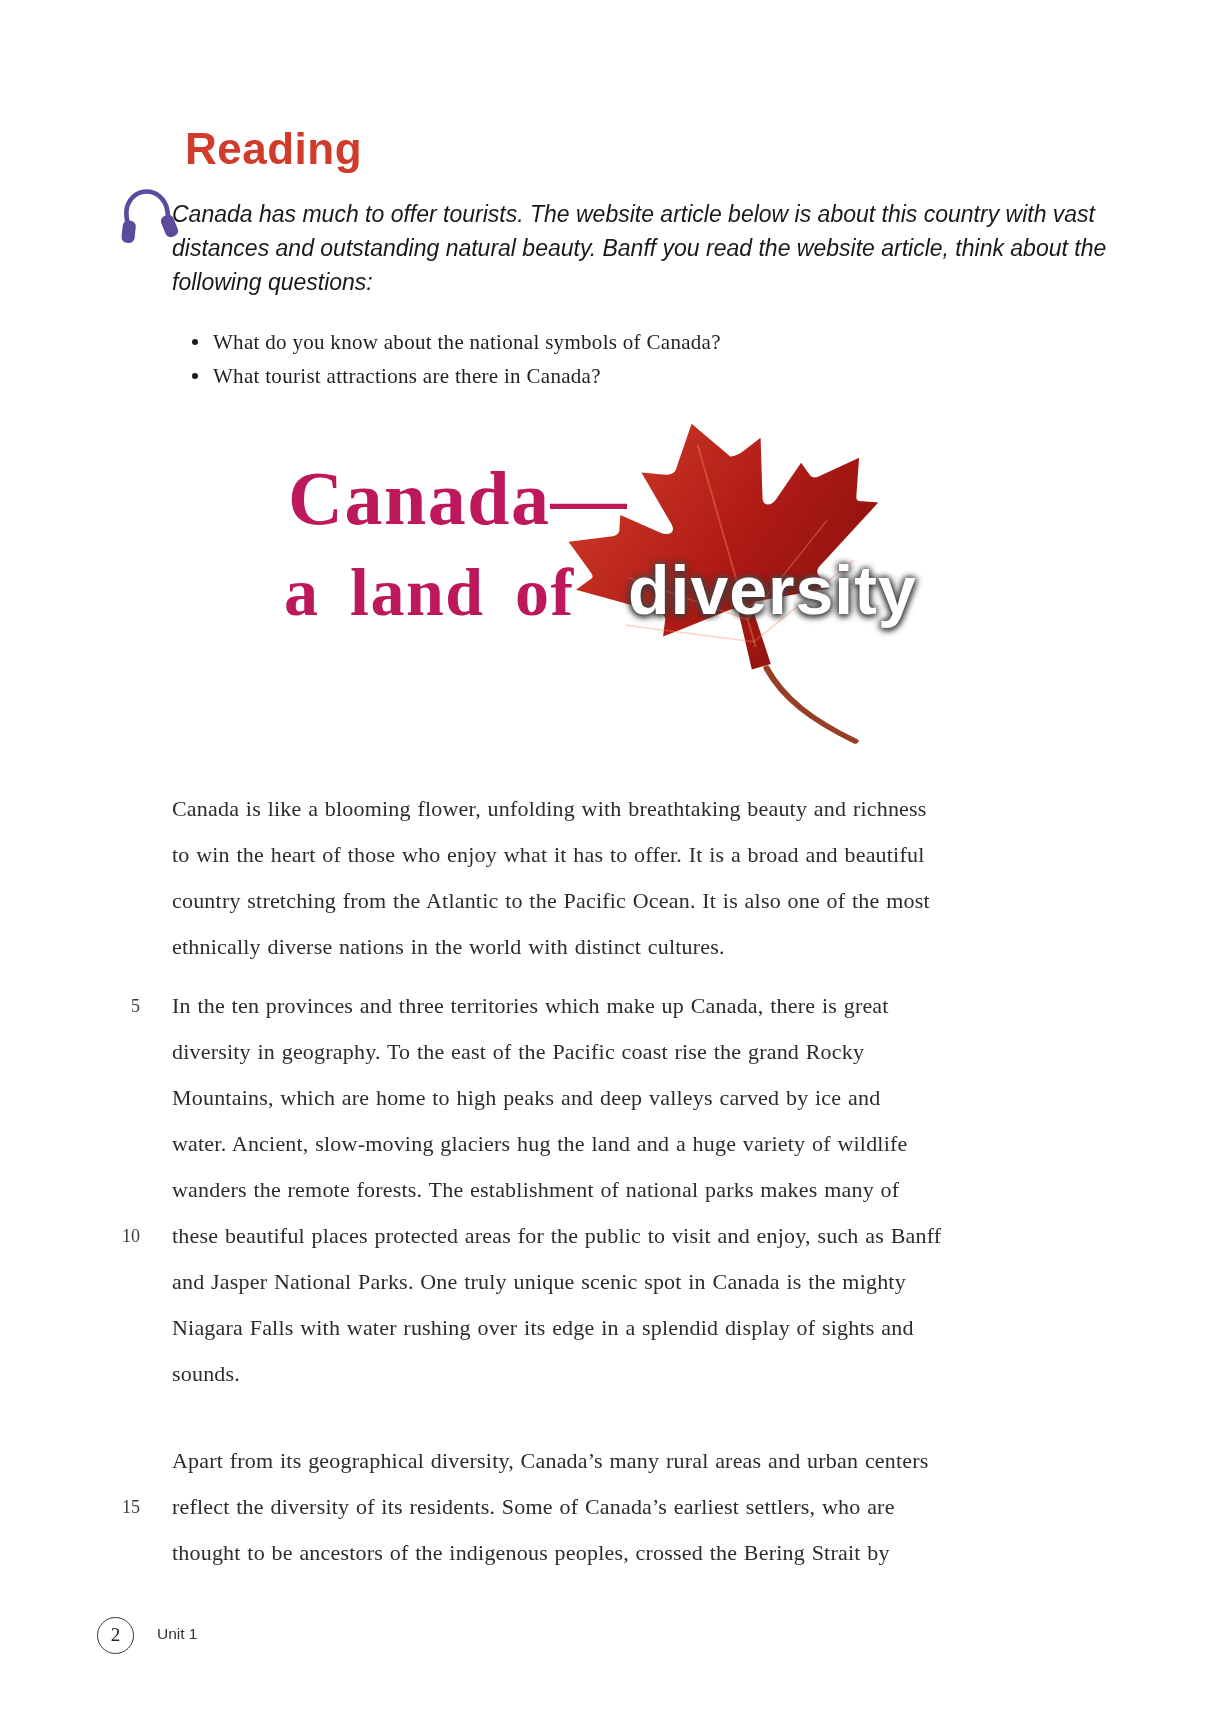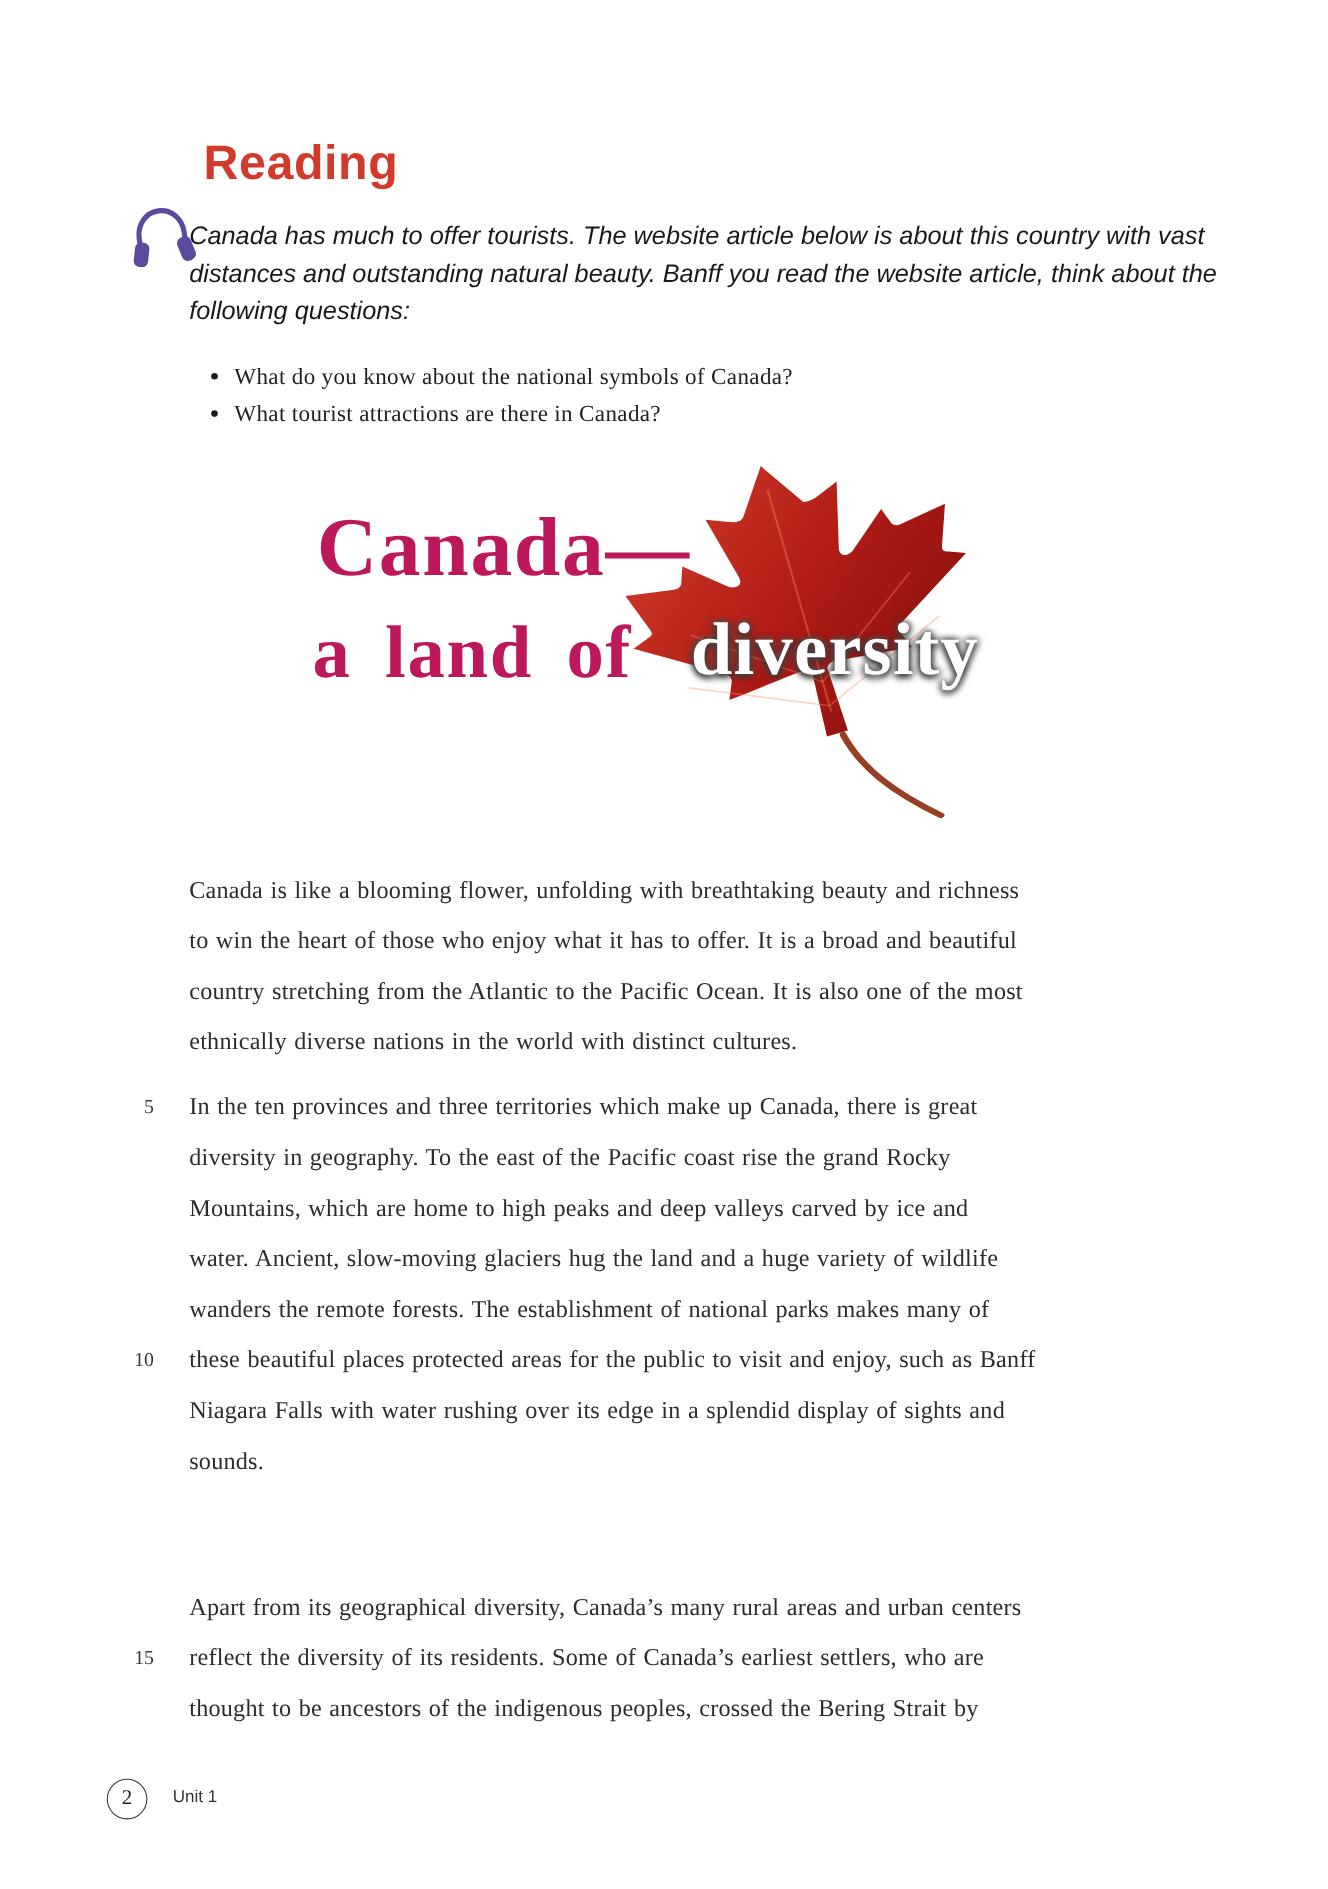--- a/index.html
+++ b/index.html
@@ -22,21 +22,21 @@
   .questions li{display:flex;align-items:center;height:34px;white-space:nowrap;}
   .qdot{width:6px;height:6px;border-radius:50%;background:#1c1c1c;margin-right:15px;flex:0 0 auto;}
   .qtext{font-size:21px;color:#1f1f1f;letter-spacing:0.3px;}
 
   
   .title-red{position:absolute;font-weight:bold;color:#be185d;letter-spacing:1.5px;z-index:2;
         font-family:"Liberation Serif",serif;}
   .title-l1{left:288px;top:460px;font-size:76px;line-height:76px;}
   .title-l2{left:284px;top:558px;font-size:68px;line-height:68px;word-spacing:12px;}
   .title-overlay{position:absolute;left:628px;top:556px;font-weight:bold;font-size:68px;line-height:68px;
-        color:#ffffff;letter-spacing:1px;z-index:3;font-family:Liberation Serif, serif;
+        color:#ffffff;letter-spacing:1px;z-index:3;font-family:Liberation Sans, sans-serif;
         text-shadow:0 3px 6px rgba(55,55,55,.95), 0 -2px 5px rgba(85,85,85,.6),
                     3px 0 6px rgba(70,70,70,.65), -3px 0 6px rgba(70,70,70,.65);}
 
   
   .leaf{position:absolute;left:545px;top:405px;width:390px;height:375px;z-index:1;
         transform:rotate(-16deg);}
 
   
   .para{position:absolute;left:172px;}
   .line{height:46px;line-height:46px;font-size:22px;color:#2e2c2b;letter-spacing:0.2px;
@@ -118,20 +118,21 @@
     <div class="line">ethnically diverse nations in the world with distinct cultures.</div>
   </div>
 
   <div class="para para2">
     <div class="line">In the ten provinces and three territories which make up Canada, there is great</div>
     <div class="line">diversity in geography. To the east of the Pacific coast rise the grand Rocky</div>
     <div class="line">Mountains, which are home to high peaks and deep valleys carved by ice and</div>
     <div class="line">water. Ancient, slow-moving glaciers hug the land and a huge variety of wildlife</div>
     <div class="line">wanders the remote forests. The establishment of national parks makes many of</div>
     <div class="line">these beautiful places protected areas for the public to visit and enjoy, such as Banff</div>
+    <div class="line">and Jasper National Parks. One truly unique scenic spot in Canada is the mighty</div>
     <div class="line">Niagara Falls with water rushing over its edge in a splendid display of sights and</div>
     <div class="line">sounds.</div>
   </div>
 
   <div class="para para3">
     <div class="line">Apart from its geographical diversity, Canada’s many rural areas and urban centers</div>
     <div class="line">reflect the diversity of its residents. Some of Canada’s earliest settlers, who are</div>
     <div class="line">thought to be ancestors of the indigenous peoples, crossed the Bering Strait by</div>
   </div>
 

